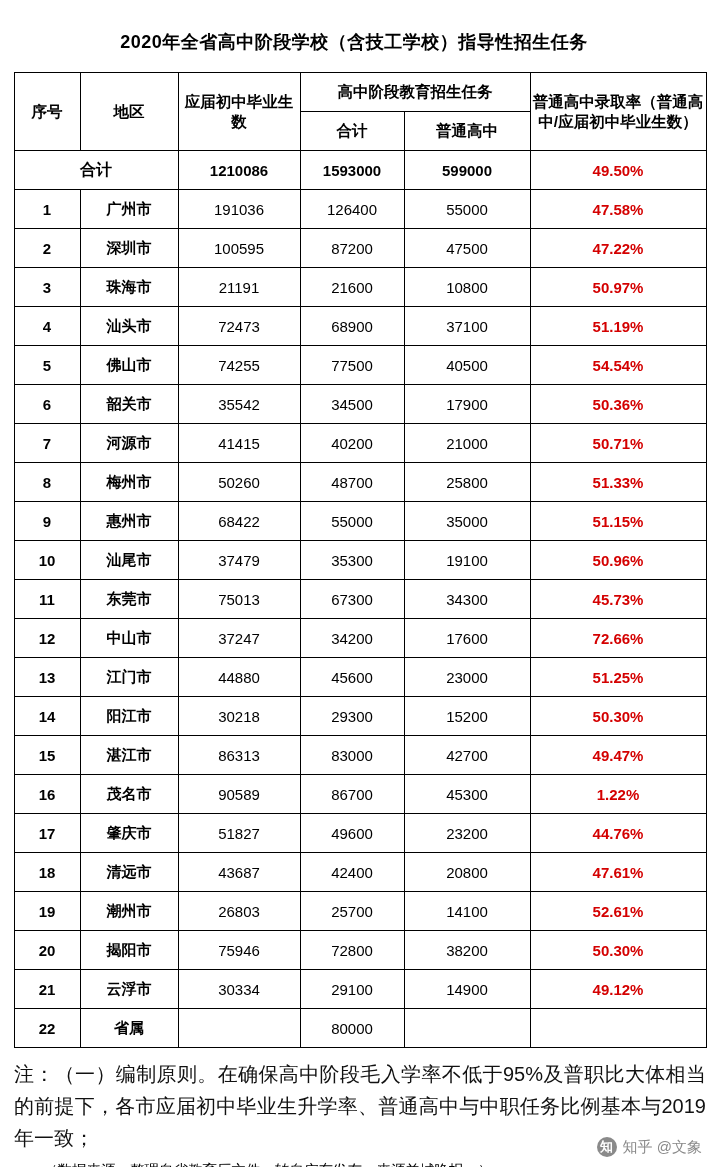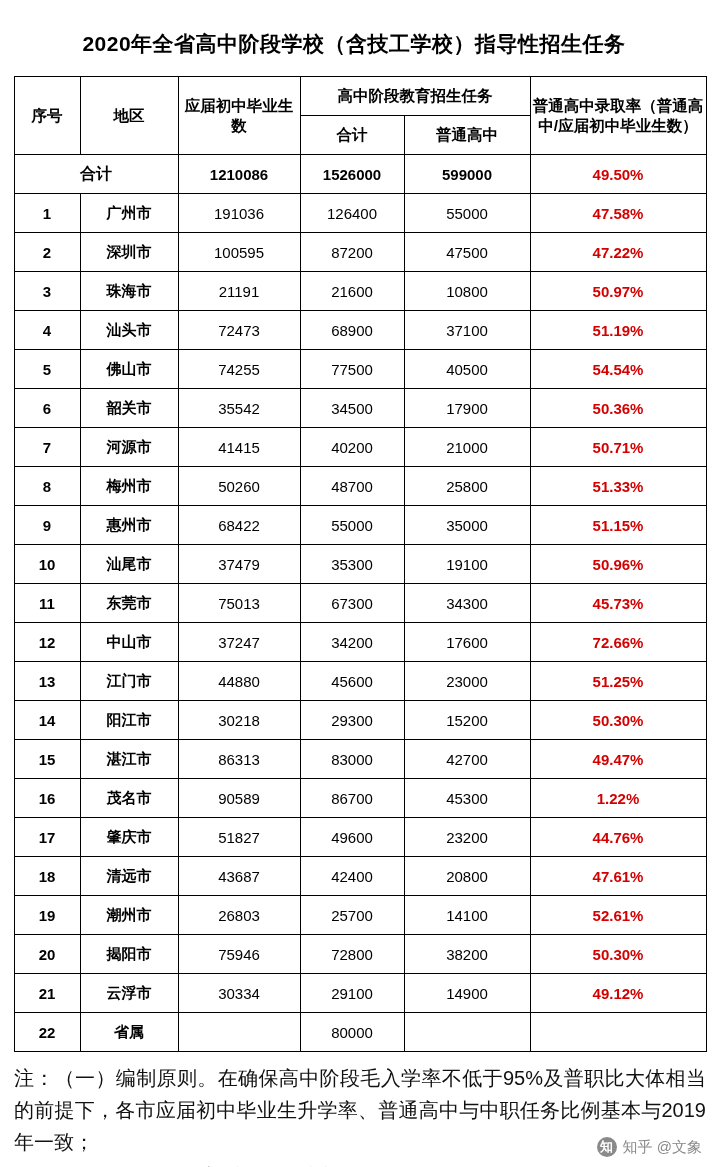--- a/index.html
+++ b/index.html
@@ -17,21 +17,21 @@
   }
   .page {
     width: 720px;
     height: 1167px;
     box-sizing: border-box;
     padding: 0;
     position: relative;
   }
   .title {
     text-align: center;
-    font-size: 21px;
+    font-size: 18px;
     font-weight: bold;
     letter-spacing: 0.5px;
     padding: 30px 26px 18px 14px;
     color: #000;
     font-family: "Liberation Sans", sans-serif;
   }
   table.main {
     border-collapse: collapse;
     width: 692px;
     margin: 0 auto;
@@ -159,21 +159,21 @@
       </tr>
       <tr>
         <th class="hdr-sub">合计</th>
         <th class="hdr-sub">普通高中</th>
       </tr>
     </thead>
     <tbody>
       <tr class="sum">
         <td colspan="2" class="sum-label">合计</td>
         <td class="num">1210086</td>
-        <td class="num">1526000</td>
+        <td class="num">1593000</td>
         <td class="num">599000</td>
         <td class="rate">49.50%</td>
       </tr>
     <tr>
           <td class="no-cell">1</td>
           <td class="region">广州市</td>
           <td class="num">191036</td>
           <td class="num">126400</td>
           <td class="num">55000</td>
           <td class="rate">47.58%</td>

